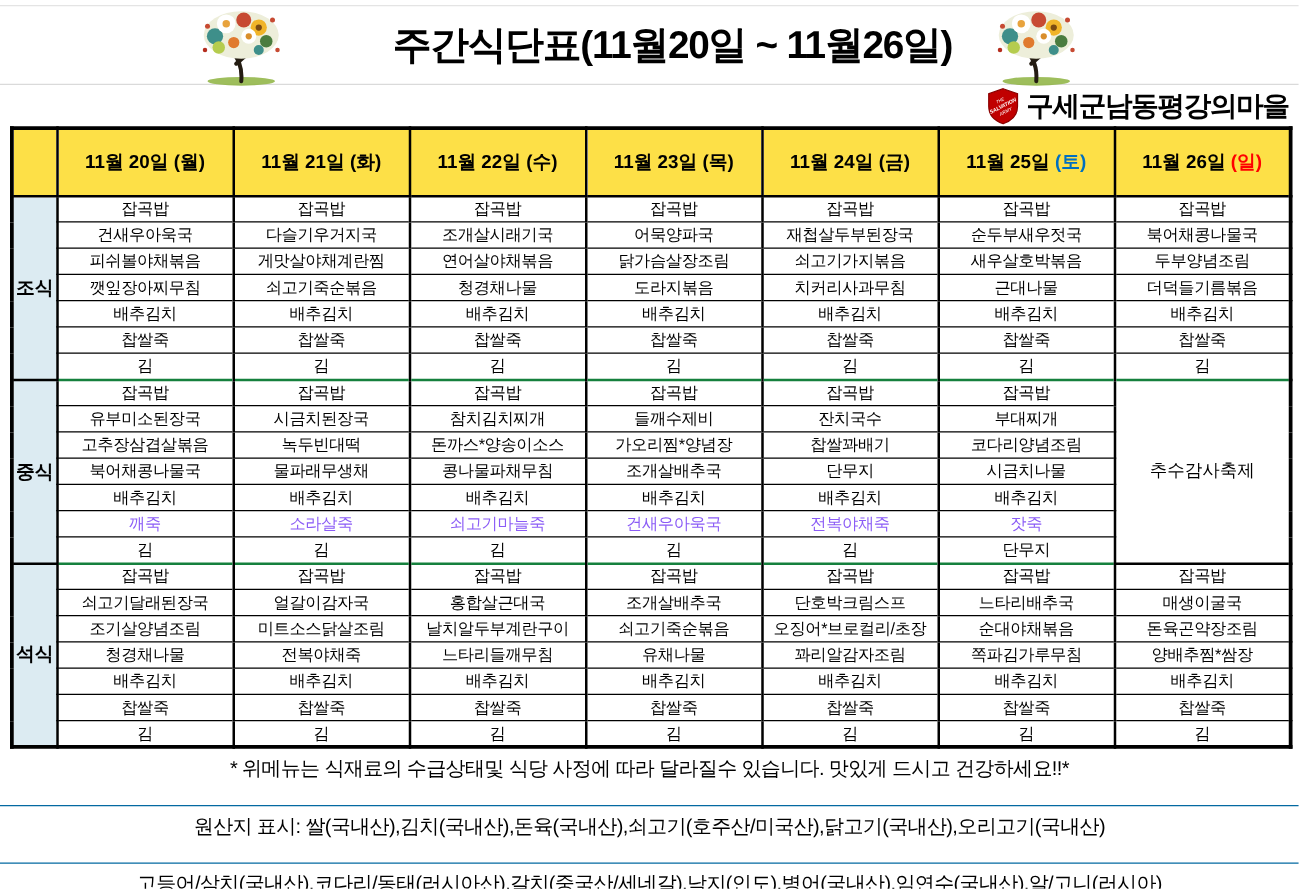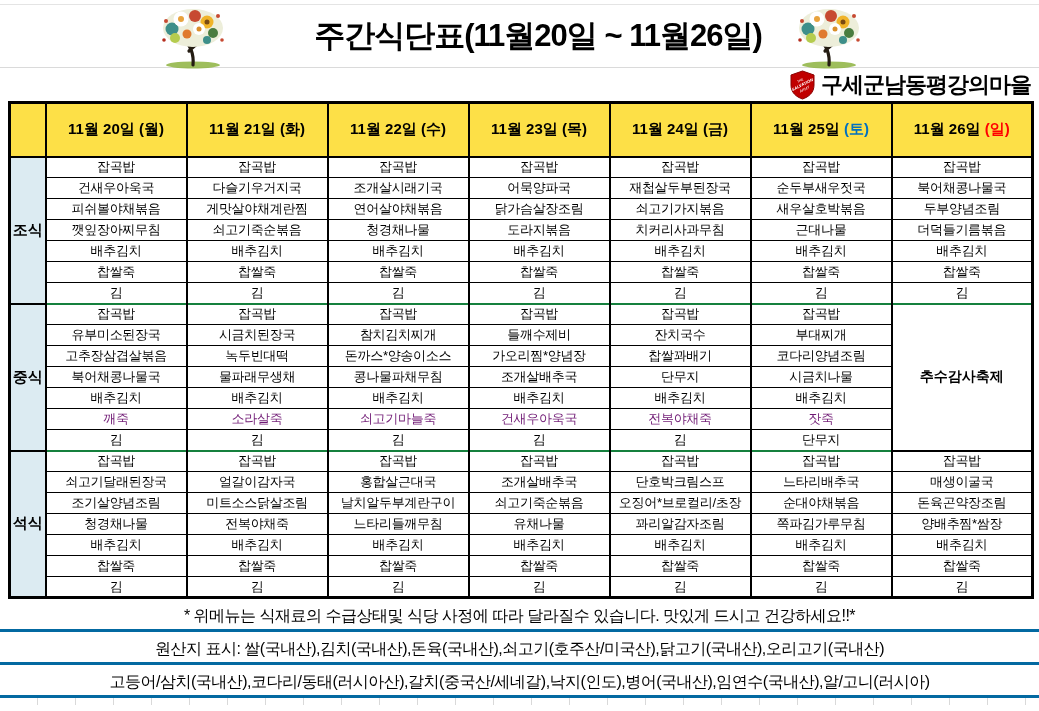--- a/index.html
+++ b/index.html
@@ -45,29 +45,29 @@
   }
   th.section-label {
     background:#dcebf2; border:2px solid #000;
     font-size:15px; font-weight:bold; width:36px;
   }
   td.item {
     height:21px; font-size:13px; letter-spacing:-0.3px;
     border:1px solid #000; border-left:2px solid #000; border-right:2px solid #000;
   }
   tr.section-start td, tr.section-start th { border-top:2px solid #15803d; }
-  td.item.red { color:#701a75; }
+  td.item.red { color:#8b5cf6; }
   td.festival {
-    font-size:14px; border:2px solid #000; font-weight:bold;
+    font-size:14px; border:2px solid #000; font-weight:normal;
   }
   
   .note-row {
-    height:33px; line-height:33px; text-align:center;
+    height:46px; line-height:33px; text-align:center;
     font-size:16px; letter-spacing:-0.5px;
-    border-bottom:3px solid #0369a1; white-space:nowrap;
+    border-bottom:1px solid #0369a1; white-space:nowrap;
   }
   .grid-strip {
     height:7px;
     background:repeating-linear-gradient(90deg, transparent 0 37px, #d9d9d9 37px 38px);
   }
 </style>
 </head>
 <body>
 
 <div class="banner">

